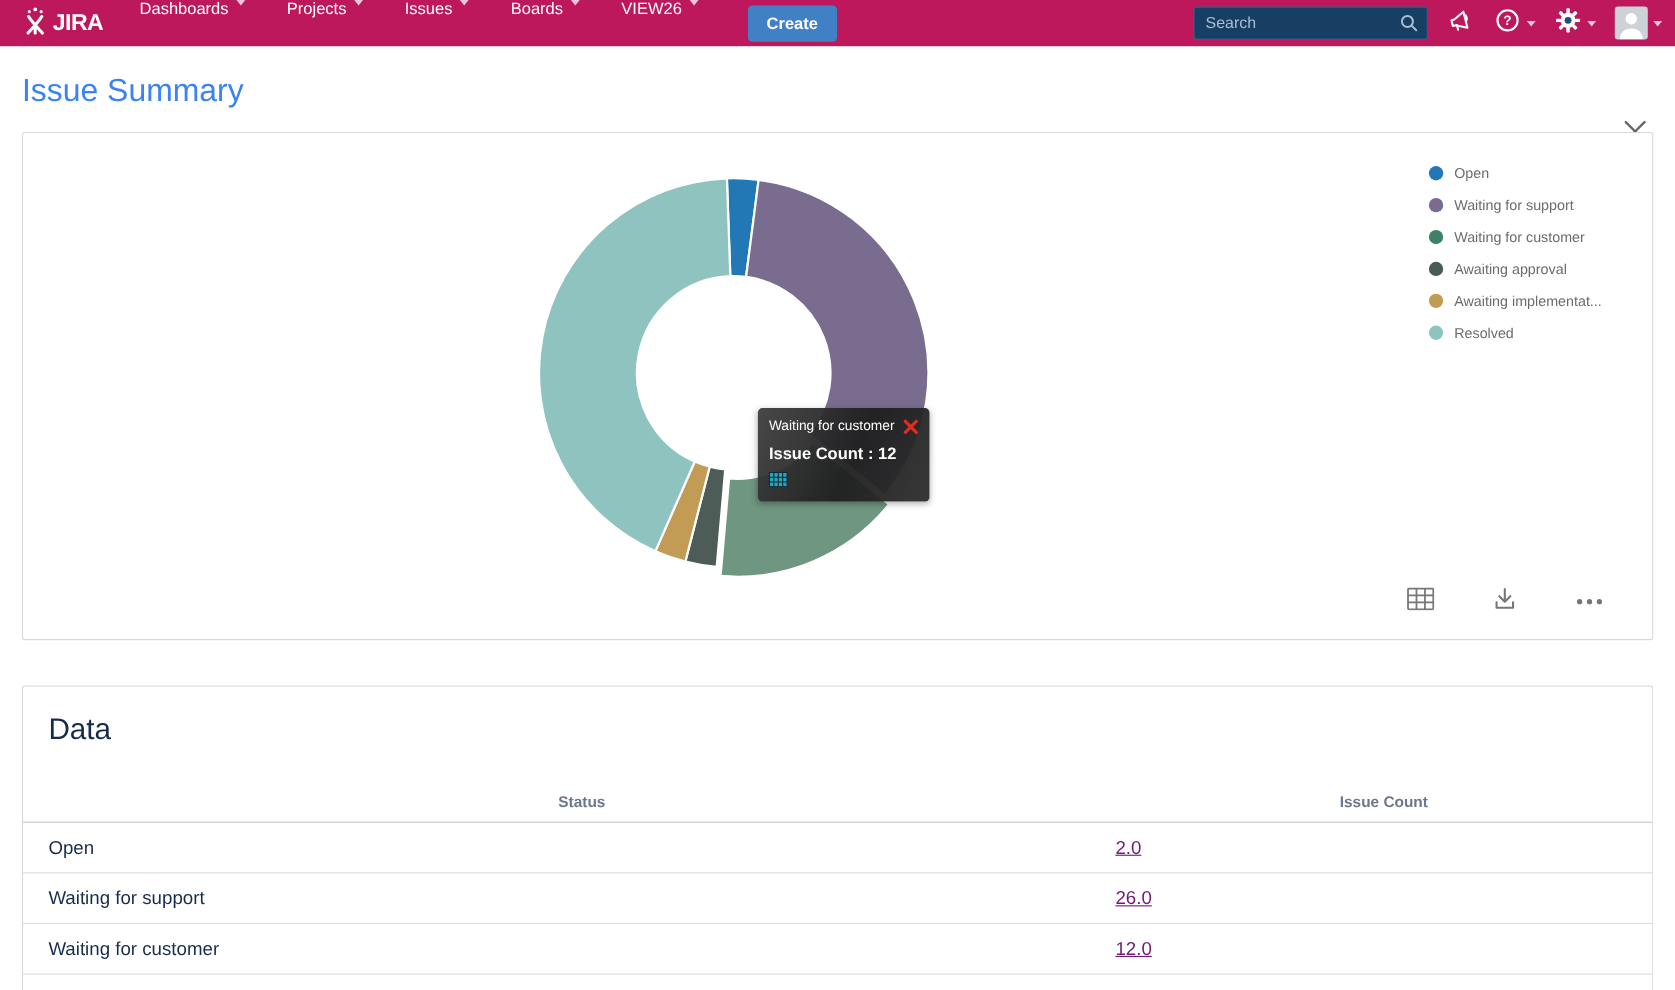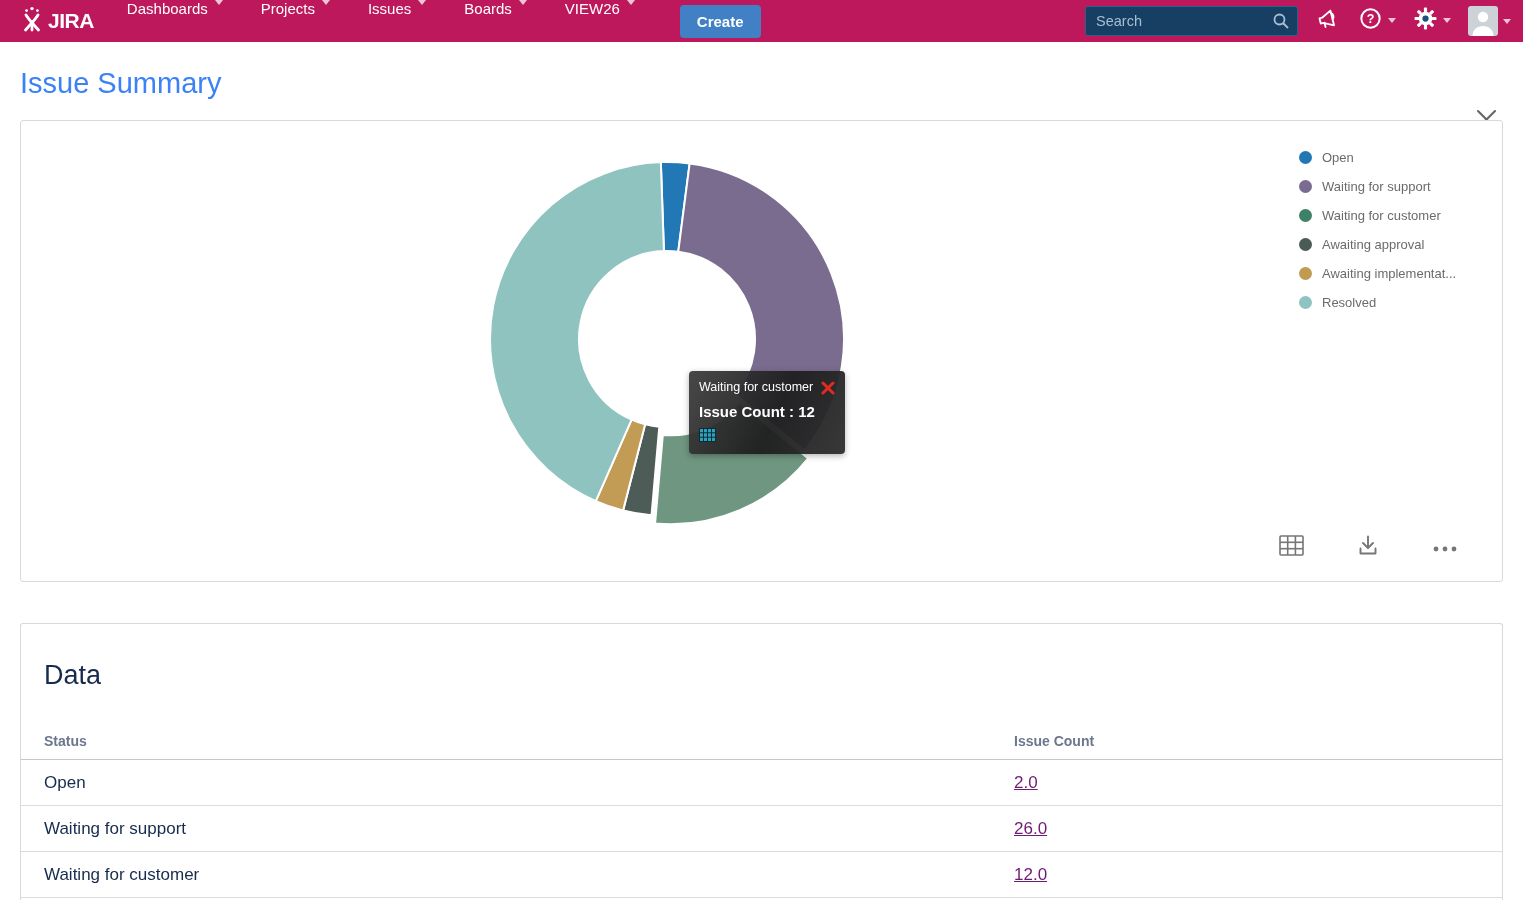--- a/index.html
+++ b/index.html
@@ -10,21 +10,21 @@
   .navbar { height:42px; background:#be185d; display:flex; align-items:center;
             padding:0 12px; color:#fff; }
   .logo { display:flex; align-items:center; gap:4px; margin:0 14px 0 8px; cursor:pointer; }
   .logo-text { font-size:21px; font-weight:bold; letter-spacing:-0.5px; }
   .nav-item { display:flex; gap:7px; font-size:15px; color:#fff;
               padding:0 19px; height:42px; cursor:pointer; white-space:nowrap; }
   .caret { width:0; height:0; border-left:4.5px solid transparent; border-right:4.5px solid transparent;
            border-top:5px solid rgba(255,255,255,0.75); display:inline-block; }
   .create-btn { background:#4180c5; color:#fff; font-size:15px; font-weight:bold;
                 border:none; border-radius:4px; padding:8px 17px; margin-left:26px; cursor:pointer; }
-  .nav-right { margin-left:auto; display:flex; align-items:flex-start; gap:17px; }
+  .nav-right { margin-left:auto; display:flex; align-items:center; gap:17px; }
   .search-wrap { position:relative; }
   .search-input { width:213px; height:30px; background:#163f63; border:1px solid #2d5f8d;
                   border-radius:3px; color:#d9e4ef; font-size:14.5px; padding:0 32px 0 10px;
                   font-family:"Liberation Sans", sans-serif; }
   .search-input::placeholder { color:#a9bed2; }
   .search-icon { position:absolute; right:8px; top:6px; }
   .icon-btn { display:flex; align-items:center; gap:5px; cursor:pointer; }
   .avatar { width:30px; height:30px; background:#ccd2d8; border-radius:3px; overflow:hidden;
             display:flex; align-items:flex-end; justify-content:center; }
 
@@ -51,24 +51,24 @@
   .tooltip-close { cursor:pointer; margin-left:6px; margin-top:1px; }
   .tooltip-count { font-size:15px; font-weight:bold; margin-top:4px; }
   .tooltip-grid { margin-top:8px; cursor:pointer; }
 
   .chart-actions { position:absolute; right:44px; bottom:20px; display:flex; gap:52px; align-items:center; }
   .chart-action { cursor:pointer; }
 
   
   .data-panel { margin:41px 20px 0; height:300px; background:#fff;
                 border:1px solid #d9d9d9; border-radius:3px 3px 0 0; border-bottom:none; }
-  .data-title { font-size:27px; font-weight:500; color:#172b4d; margin:36px 0 0 23px; }
+  .data-title { font-size:27px; font-weight:500; color:#172b4d; margin:24px 0 0 23px; }
   .data-table { margin-top:32px; }
   .t-head { display:grid; grid-template-columns:970px 1fr; padding-left:23px; height:37px;
-            align-items:center; border-bottom:1px solid #c1c7d0; }
+            align-items:center; border-bottom:1px solid #c1c7d0;text-align:center; }
   .t-head-cell { font-size:14px; font-weight:bold; color:#6b778c; }
   .t-row { display:grid; grid-template-columns:970px 1fr; padding-left:23px; height:46px;
            align-items:center; border-bottom:1px solid #dcdcdc; }
   .t-status { font-size:17px; color:#172b4d; }
   .t-link { font-size:17px; color:#701a75; text-decoration:underline; cursor:pointer; }
 </style>
 </head>
 <body>
 
 <div class="navbar">

